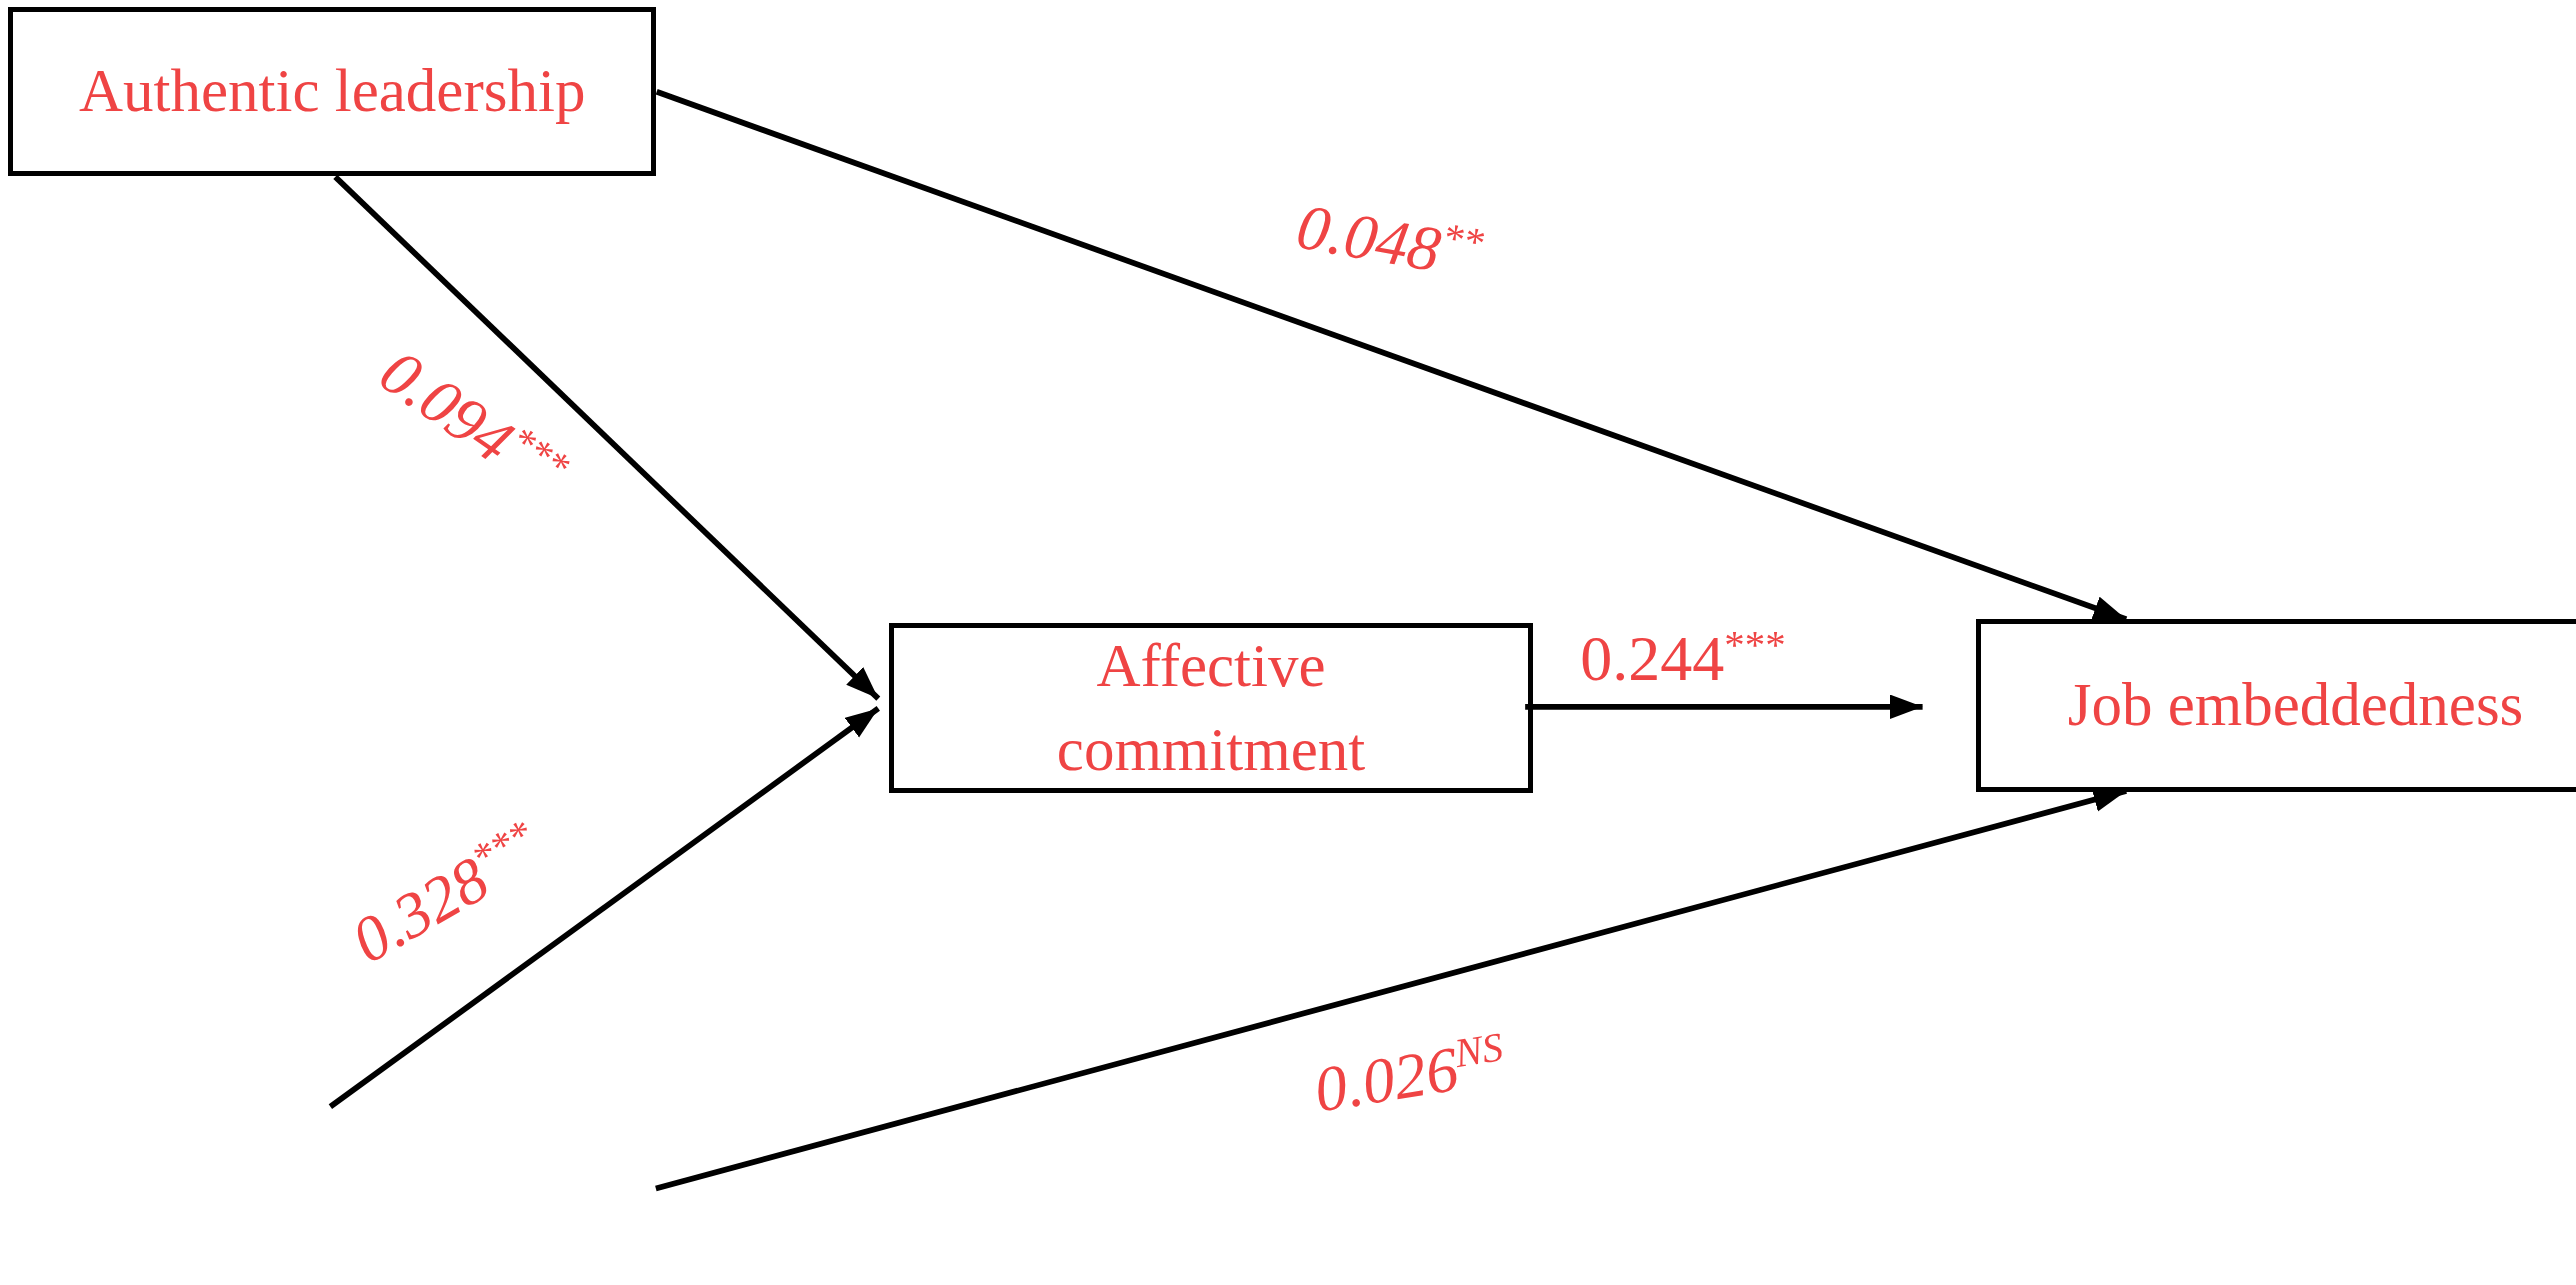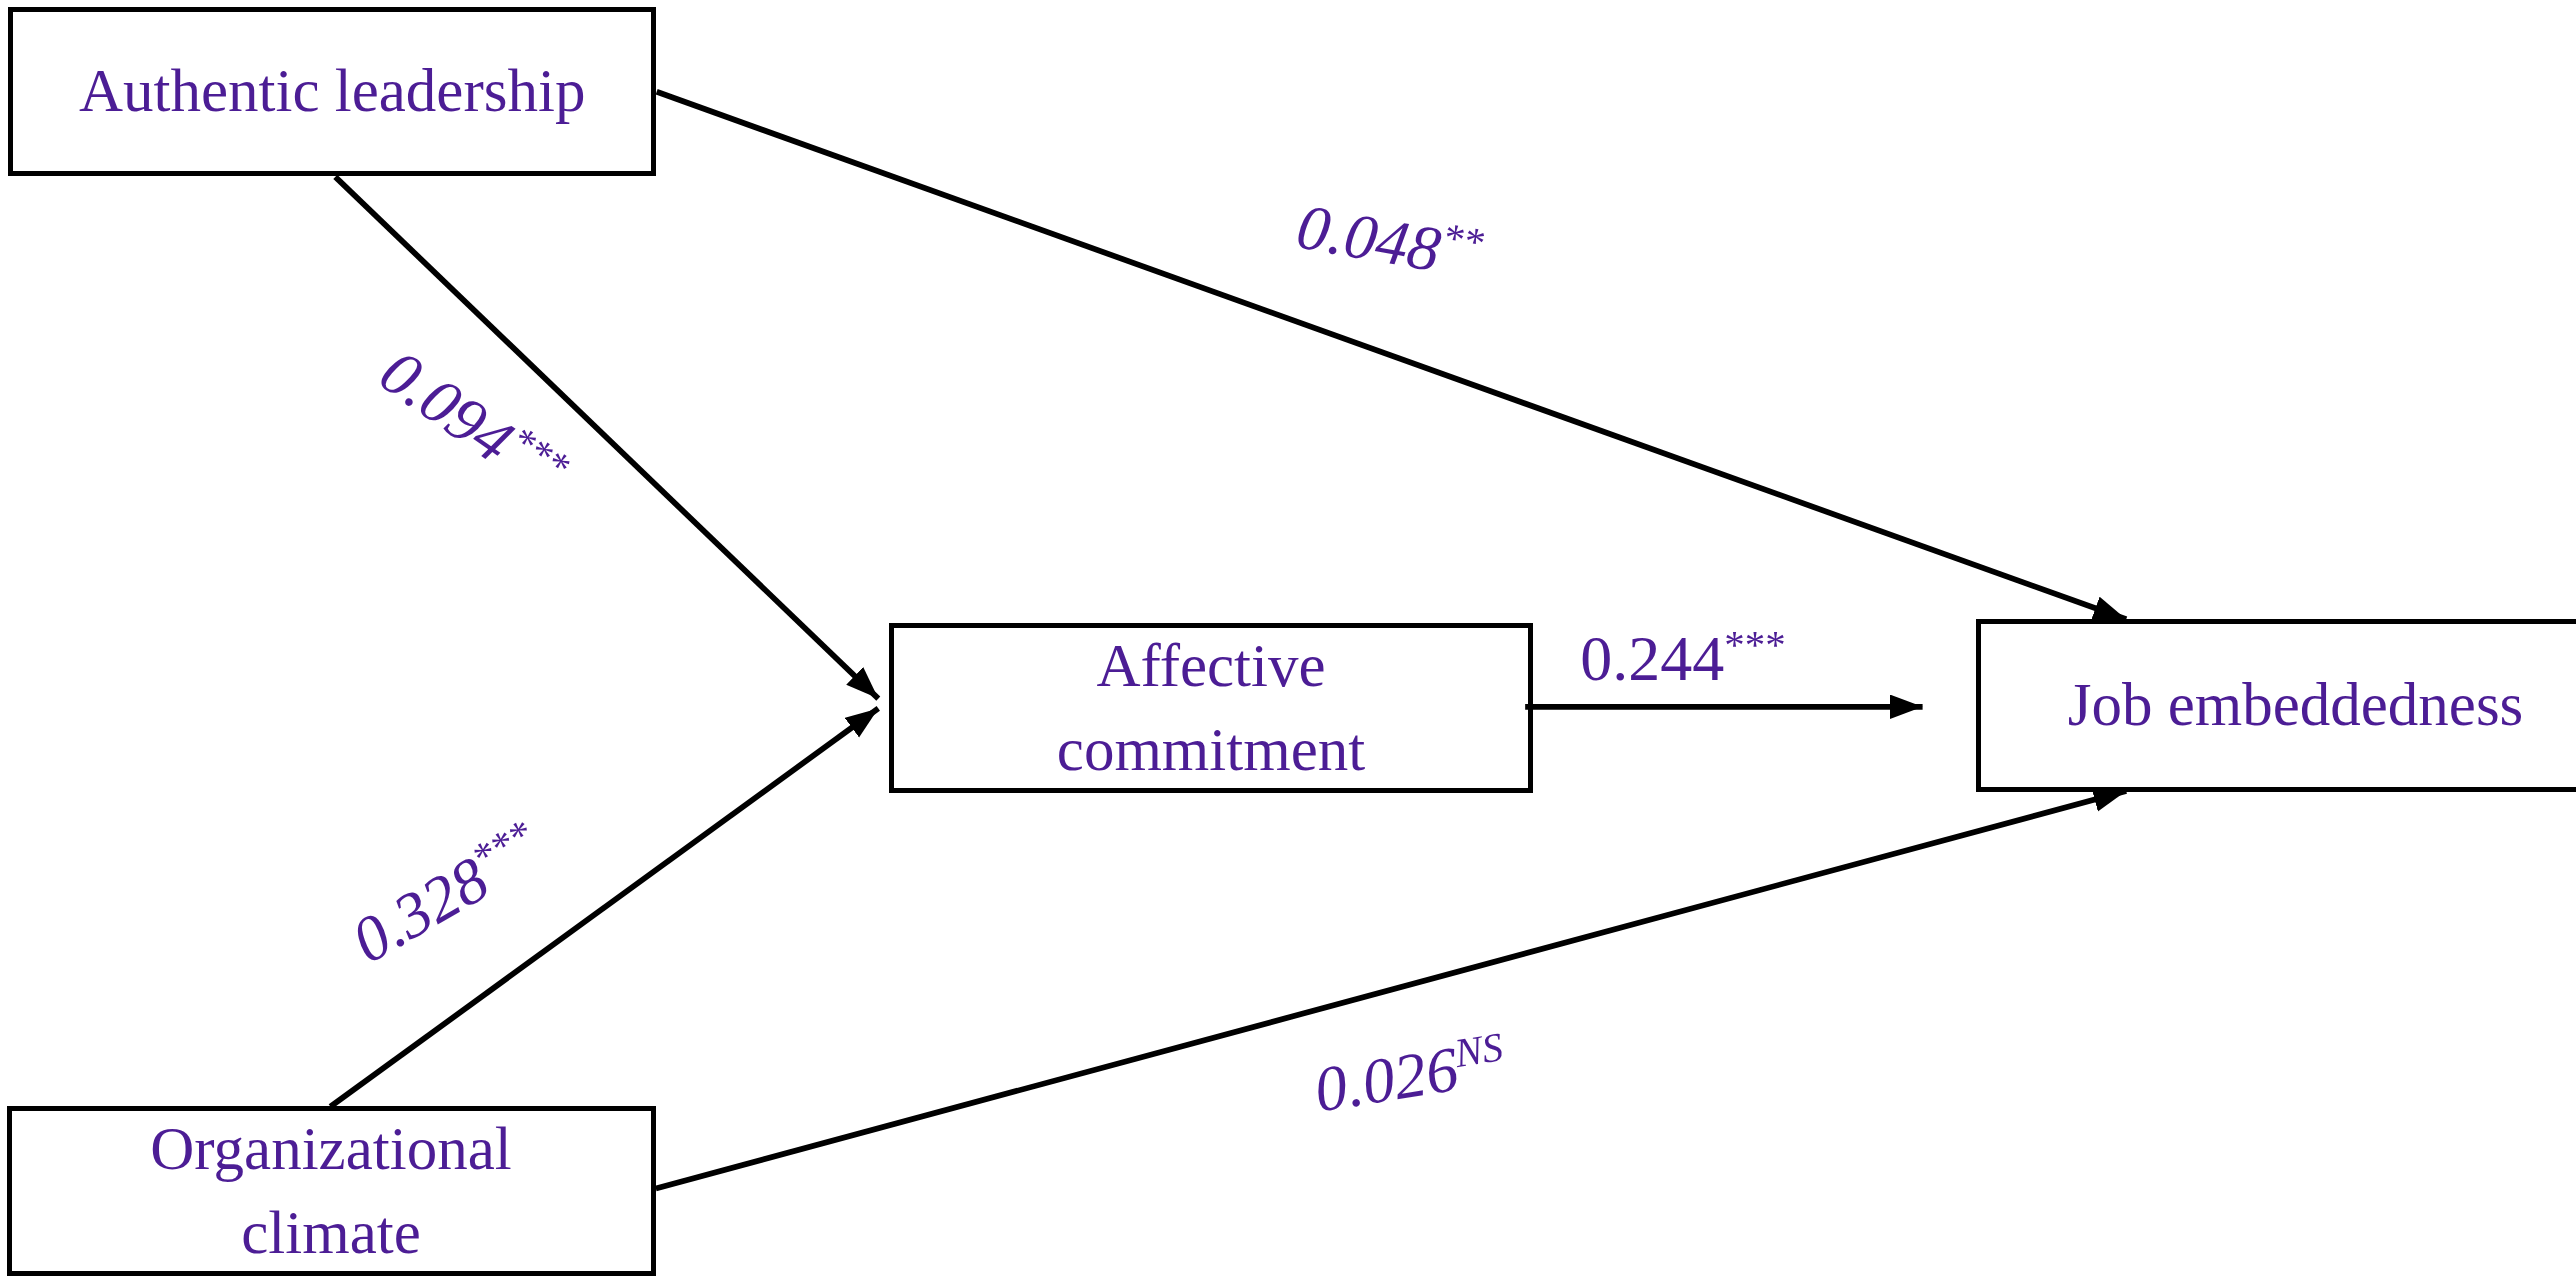--- a/index.html
+++ b/index.html
@@ -6,21 +6,21 @@
     margin: 0;
     padding: 0;
     background: #ffffff;
   }
   .canvas {
     position: relative;
     width: 2576px;
     height: 1286px;
     background: #ffffff;
     font-family: "Liberation Serif", serif;
-    color: #4c1d95;
+    color: #ef4444;
     overflow: hidden;
   }
   .arrow-layer {
     position: absolute;
     left: 0; top: 0;
     width: 2576px;
     height: 1286px;
     pointer-events: none;
     z-index: 2;
   }
@@ -82,23 +82,20 @@
     <line class="path-line" x1="404" y1="1353" x2="1074" y2="866" marker-end="url(#arrowhead)"></line>
     <line class="path-line" x1="803" y1="112" x2="2600" y2="757" marker-end="url(#arrowhead)"></line>
     <line class="path-line" x1="802" y1="1453" x2="2600" y2="967" marker-end="url(#arrowhead)"></line>
     <line class="path-line" x1="1865" y1="864" x2="2351" y2="864" marker-end="url(#arrowhead)"></line>
   </svg>
 
   <div class="node" id="node-al">
     <span class="inner">Authentic leadership</span>
   </div>
 
-  <div class="node" id="node-oc">
-    <span class="inner">Organizational climate</span>
-  </div>
 
   <div class="node" id="node-ac">
     <span class="inner">Affective commitment</span>
   </div>
 
   <div class="node" id="node-je">
     <span class="inner">Job embeddedness</span>
   </div>
 
   <div class="plabel slanted" id="lbl-al-ac">

